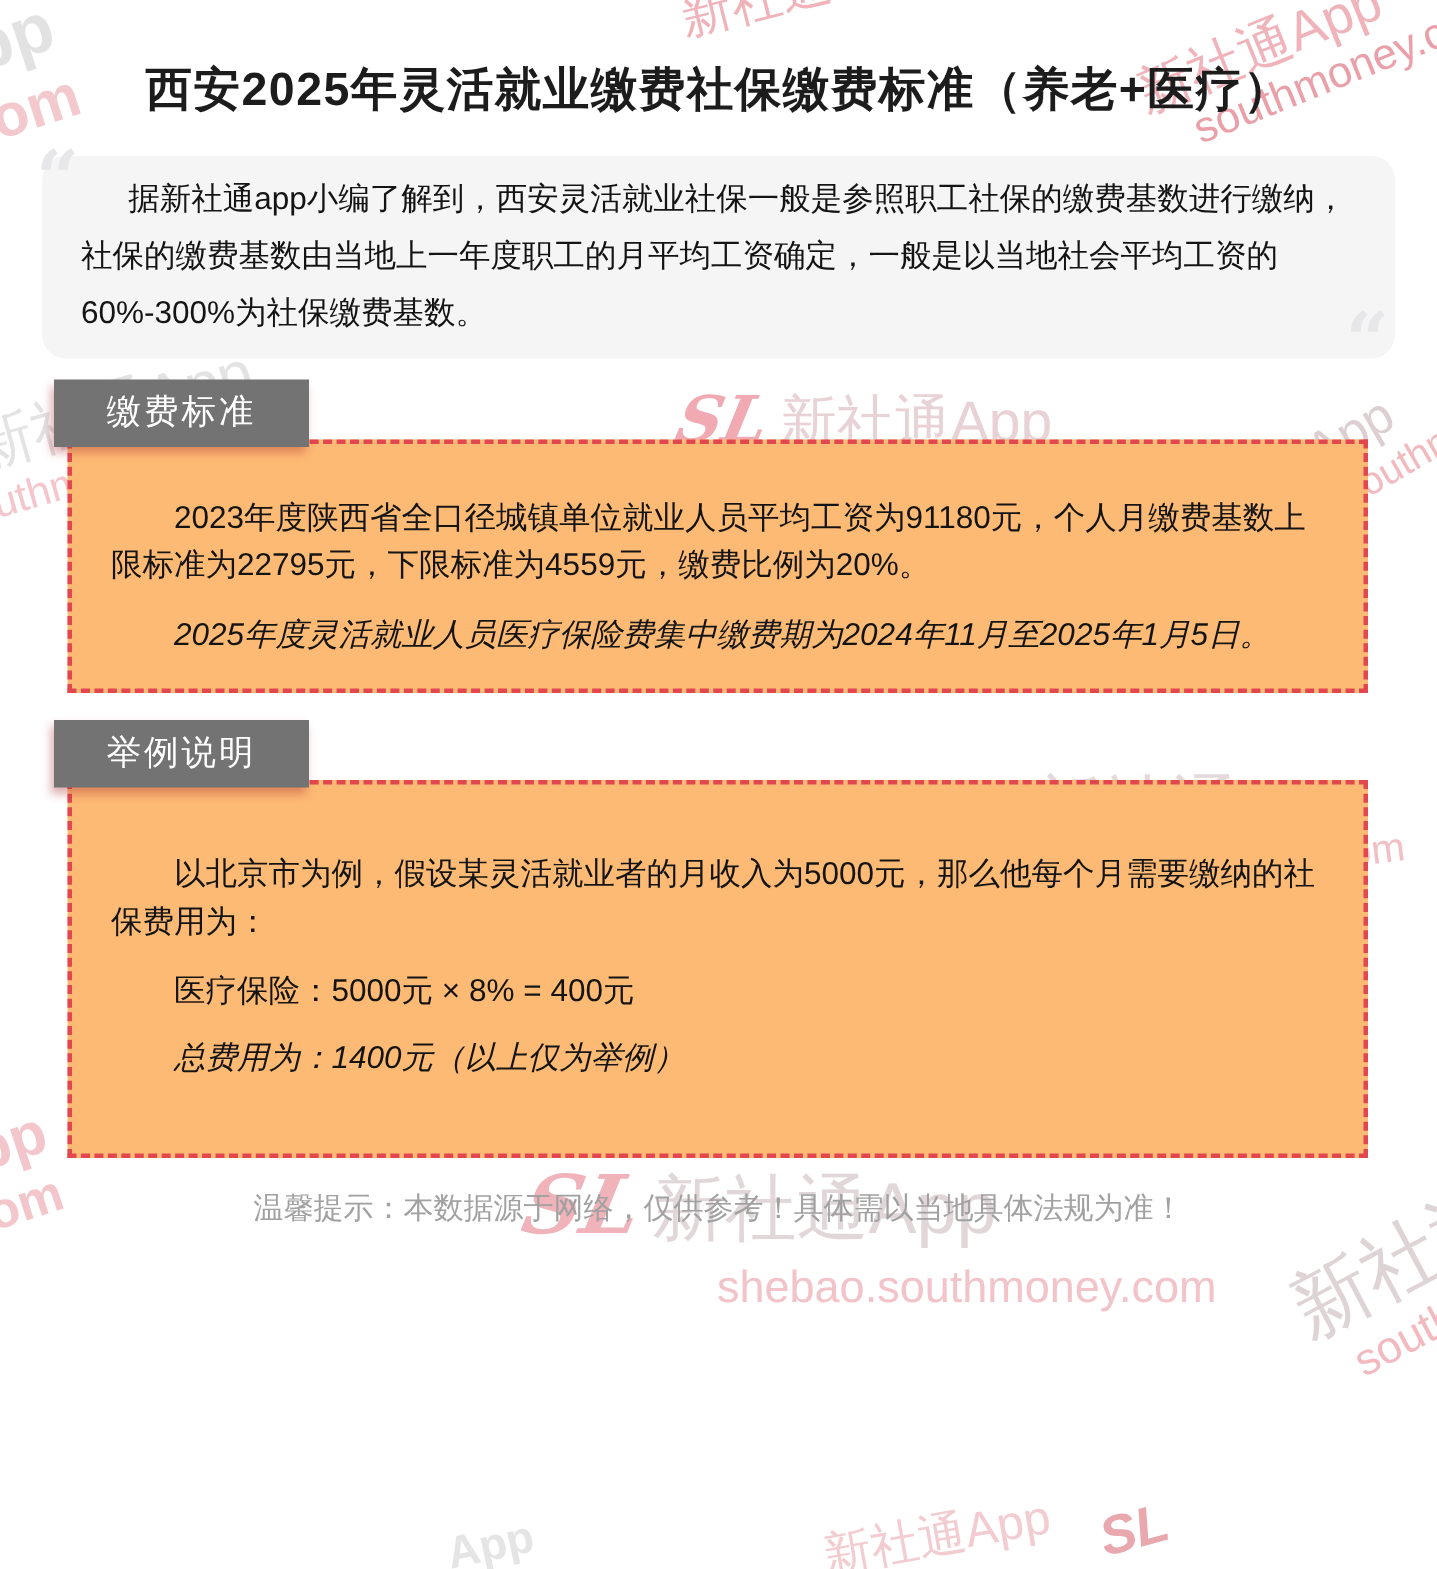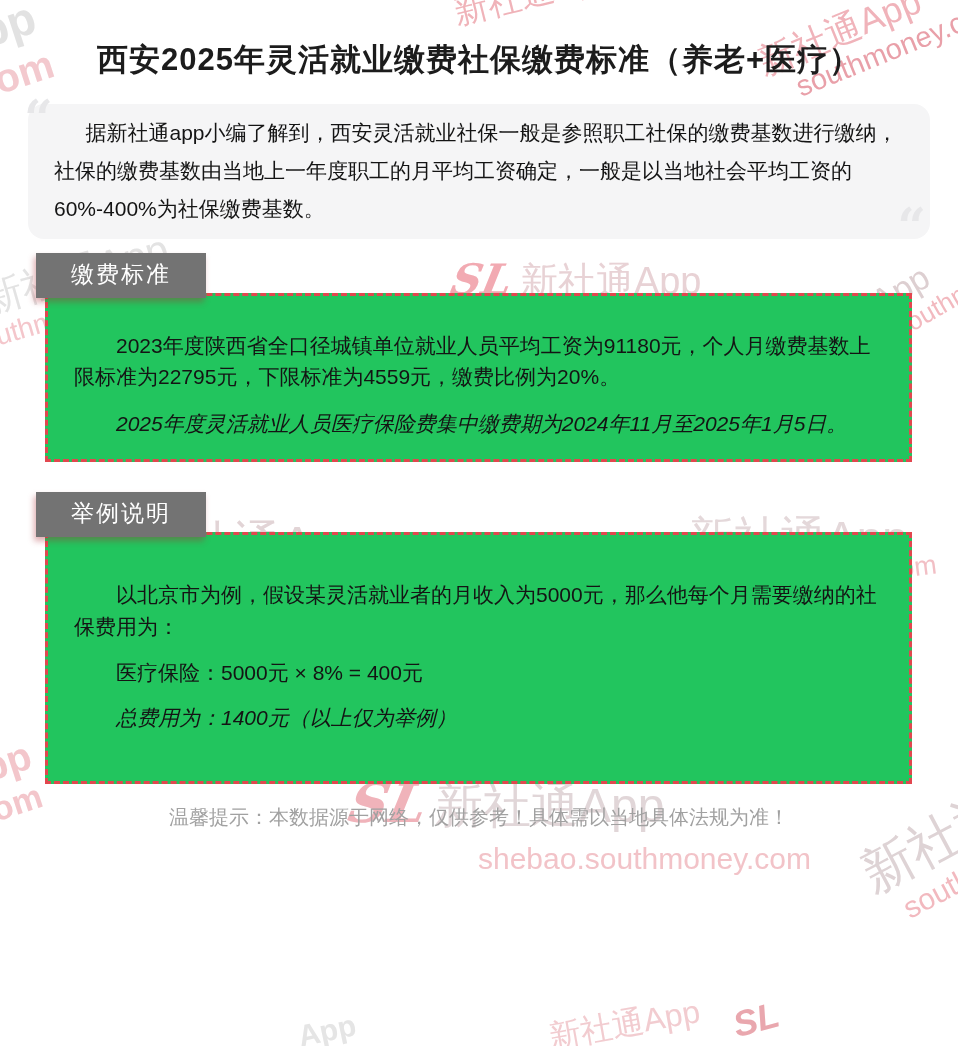--- a/index.html
+++ b/index.html
@@ -65,22 +65,22 @@
   .quote-tl { top:-8px; left:-4px; }
   .quote-br { bottom:-10px; right:4px; }
 
   .ribbon {
     position:relative; z-index:3; display:inline-block;
     margin:14px 0 0 36px; background:#737373; color:#ffffff;
     font-size:23px; padding:6px 35px 8px; letter-spacing:2px;
     box-shadow:-2px 4px 6px rgba(170,40,48,.38);
   }
   .dashed-box {
-    position:relative; z-index:1; margin:-5px 46px 16px 45px;
-    border:3px dashed #e2474f; background:#22c55e;
+    position:relative; z-index:1; margin:-5px 46px 4px 45px;
+    border:3px dashed #e2474f; background:#fdba74;
     color:#141414; font-size:21px; line-height:1.5;
     padding:34px 24px 20px 26px;
   }
   .dashed-box p { margin:0 0 15px; text-indent:2em; }
   .dashed-box p:last-child { margin-bottom:0;font-style:italic; }
   .box-example { padding-top:44px; padding-bottom:48px; }
   .box-example p { margin-bottom:13px; }
   .box-example p.lead { margin-bottom:15px; }
 
   .footer-note {
@@ -137,21 +137,21 @@
   </div>
   <div class="wm wm-bottom1">新社通App</div>
   <div class="wm wm-bottom2">App</div>
   <div class="wm wm-bottom3">SL</div>
 
   <div class="content">
     <h1 class="title">西安2025年灵活就业缴费社保缴费标准（养老+医疗）</h1>
 
     <div class="intro">
       <span class="quote quote-tl">“</span>
-      <p>据新社通app小编了解到，西安灵活就业社保一般是参照职工社保的缴费基数进行缴纳，社保的缴费基数由当地上一年度职工的月平均工资确定，一般是以当地社会平均工资的60%-400%为社保缴费基数。</p>
+      <p>据新社通app小编了解到，西安灵活就业社保一般是参照职工社保的缴费基数进行缴纳，社保的缴费基数由当地上一年度职工的月平均工资确定，一般是以当地社会平均工资的60%-300%为社保缴费基数。</p>
       <span class="quote quote-br">“</span>
     </div>
 
     <div class="section">
       <div class="ribbon">缴费标准</div>
       <div class="dashed-box">
         <p>2023年度陕西省全口径城镇单位就业人员平均工资为91180元，个人月缴费基数上限标准为22795元，下限标准为4559元，缴费比例为20%。</p>
         <p>2025年度灵活就业人员医疗保险费集中缴费期为2024年11月至2025年1月5日。</p>
       </div>
     </div>

